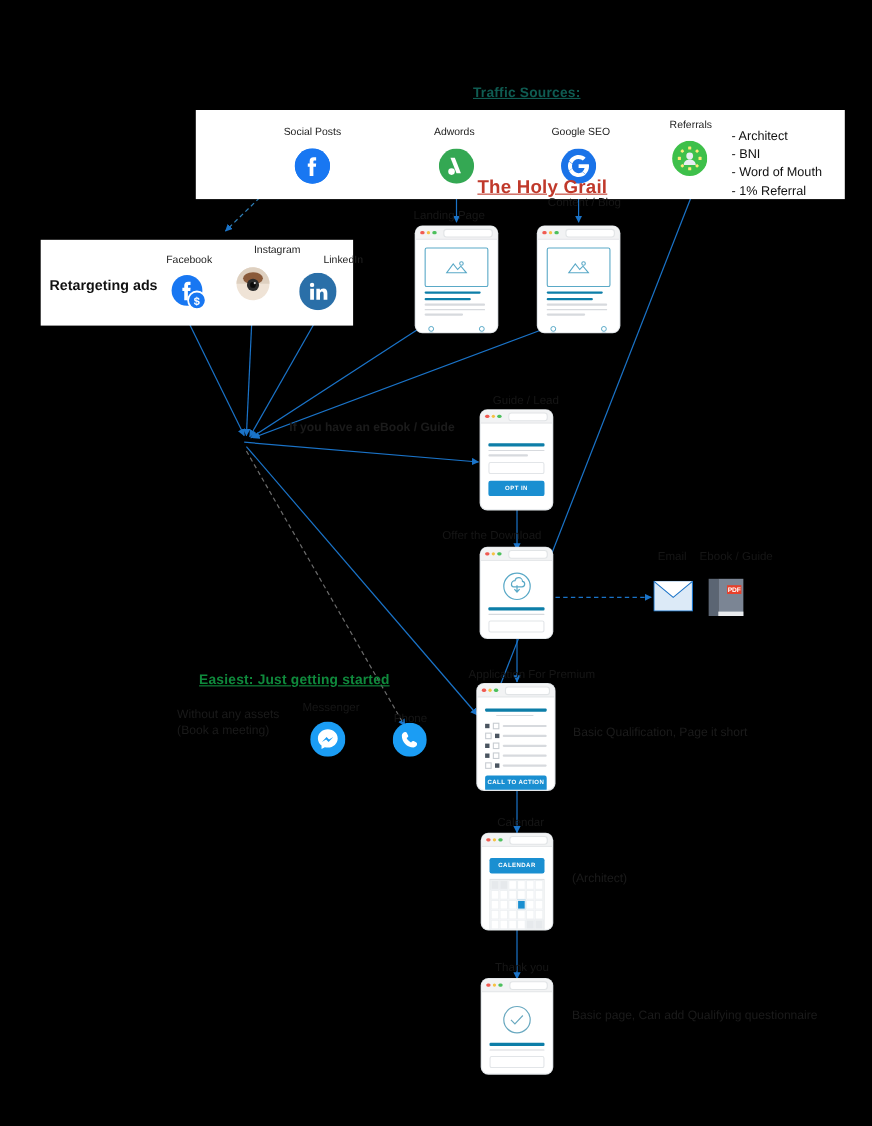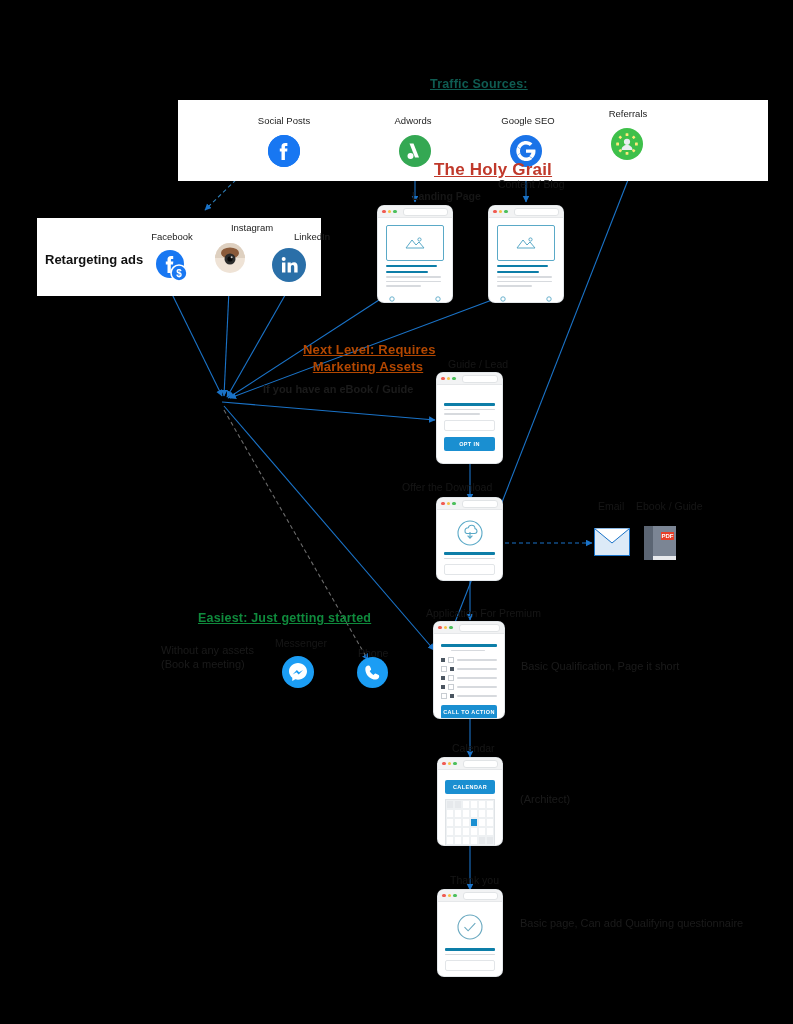--- a/index.html
+++ b/index.html
@@ -138,20 +138,26 @@
           <rect x="8" y="8" width="2.6" height="2.6" rx=".5" transform="rotate(-45 9.3 9.3)"></rect>
           <rect x="21.4" y="8" width="2.6" height="2.6" rx=".5" transform="rotate(-45 22.7 9.3)"></rect>
           <rect x="8" y="21.4" width="2.6" height="2.6" rx=".5" transform="rotate(-45 9.3 22.7)"></rect>
           <rect x="21.4" y="21.4" width="2.6" height="2.6" rx=".5" transform="rotate(-45 22.7 22.7)"></rect>
         </g>
         <circle cx="16" cy="13.8" r="3.1" fill="#e9eef2"></circle>
         <path d="M10.5 22c0-3 2.5-5 5.5-5s5.5 2 5.5 5z" fill="#e9eef2"></path>
       </svg>
     </div>
 
+    <div class="abs referral-list" style="left:487px;top:16px;">
+      <div>- Architect</div>
+      <div>- BNI</div>
+      <div>- Word of Mouth</div>
+      <div>- 1% Referral</div>
+    </div>
 
     <div class="abs hd hd-grail" style="left:256px;top:60px;">The Holy Grail</div>
   </div>
 
   <div class="abs panel" style="left:37px;top:218px;width:284px;height:78px;">
     <div class="abs retarget-title" style="left:8px;top:34px;">Retargeting ads</div>
 
     <div class="abs panel-label" style="left:95px;top:13px;width:80px;">Facebook</div>
     <div class="abs" style="left:117px;top:30px;">
       <svg width="36" height="36" viewBox="0 0 36 36">
@@ -178,21 +184,21 @@
     <div class="abs ic" style="left:235px;top:30px;width:34px;height:34px;">
       <svg width="34" height="34" viewBox="0 0 34 34">
           <circle cx="17" cy="17" r="17" fill="#2a6fa8"></circle>
         <rect x="10" y="14.5" width="3.4" height="10" fill="#fff"></rect>
         <circle cx="11.7" cy="11" r="2" fill="#fff"></circle>
         <path d="M15.6 14.5h3.2v1.4c.5-.9 1.6-1.7 3.2-1.7 2.6 0 3.6 1.6 3.6 4.4v5.9h-3.4v-5.3c0-1.3-.4-2.2-1.6-2.2-1.1 0-1.7.8-1.7 2.2v5.3h-3.3z" fill="#fff"></path>
       </svg>
     </div>
   </div>
 
-  <div class="abs dim2" style="left:412px;top:190px;font-weight:bold;">Landing Page</div>
+  <div class="abs dim2" style="left:376px;top:190px;">Landing Page</div>
   <div class="abs win" style="left:378px;top:206px;width:74px;height:96px;">
     <div class="win-bar">
       <span class="dot d1"></span>
       <span class="dot d2"></span>
       <span class="dot d3"></span>
       <span class="urlbar"></span>
     </div>
     <div class="win-body">
       <div class="imgbox">
         <svg width="20" height="14" viewBox="0 0 20 14" fill="none" stroke="#5aa9c7" stroke-width="1">
@@ -244,24 +250,20 @@
             <path d="M2 11c0-2.3 1.8-3.6 4-3.6S10 8.7 10 11z"></path>
           </svg>
         <svg width="12" height="12" viewBox="0 0 12 12" stroke="#5aa9c7" fill="none" stroke-width=".9">
             <circle cx="6" cy="4" r="2.2"></circle>
             <path d="M2 11c0-2.3 1.8-3.6 4-3.6S10 8.7 10 11z"></path>
           </svg>
       </div>
     </div>
   </div>
 
-  <div class="abs hd hd-next" style="left:303px;top:341px;width:130px;">
-    <div>Next Level: Requires</div>
-    <div> Marketing Assets</div>
-  </div>
   <div class="abs dim" style="left:263px;top:383px;font-weight:bold;">If you have an eBook / Guide</div>
 
   <div class="abs dim2" style="left:448px;top:358px;">Guide / Lead</div>
   <div class="abs win" style="left:437px;top:373px;width:65px;height:90px;">
     <div class="win-bar">
       <span class="dot d1"></span>
       <span class="dot d2"></span>
       <span class="dot d3"></span>
       <span class="urlbar"></span>
     </div>
@@ -309,21 +311,21 @@
   <div class="abs" style="left:644px;top:526px;">
     <svg width="32" height="34" viewBox="0 0 32 34">
       <rect x="0" y="0" width="9" height="34" fill="#5b6573"></rect>
       <rect x="9" y="0" width="23" height="34" fill="#7b8594"></rect>
       <rect x="9" y="30" width="23" height="4" fill="#e8eaed"></rect>
       <rect x="17" y="6" width="13" height="8" fill="#e8402a"></rect>
       <text x="23.5" y="12.4" font-size="6" font-weight="bold" fill="#fff" text-anchor="middle" font-family="Liberation Sans, sans-serif">PDF</text>
     </svg>
   </div>
 
-  <div class="abs hd hd-easy" style="left:178px;top:611px;padding-left:20px;">Easiest: Just getting started</div>
+  <div class="abs hd hd-easy" style="left:161px;top:611px;padding-left:20px;">Easiest: Just getting started</div>
   <div class="abs dim-note" style="left:161px;top:643px;">
     <div>Without any assets</div>
     <div>(Book a meeting)</div>
   </div>
 
   <div class="abs dim2" style="left:275px;top:637px;">Messenger</div>
   <div class="abs ic" style="left:282px;top:656px;width:32px;height:32px;">
     <svg width="32" height="32" viewBox="0 0 32 32">
         <circle cx="16" cy="16" r="16" fill="#1b9df4"></circle>
       <path d="M16 7c-5 0-9 3.7-9 8.3 0 2.6 1.3 4.9 3.3 6.4V25l3-1.7c.8.2 1.7.35 2.7.35 5 0 9-3.7 9-8.3S21 7 16 7z" fill="#fff"></path>

